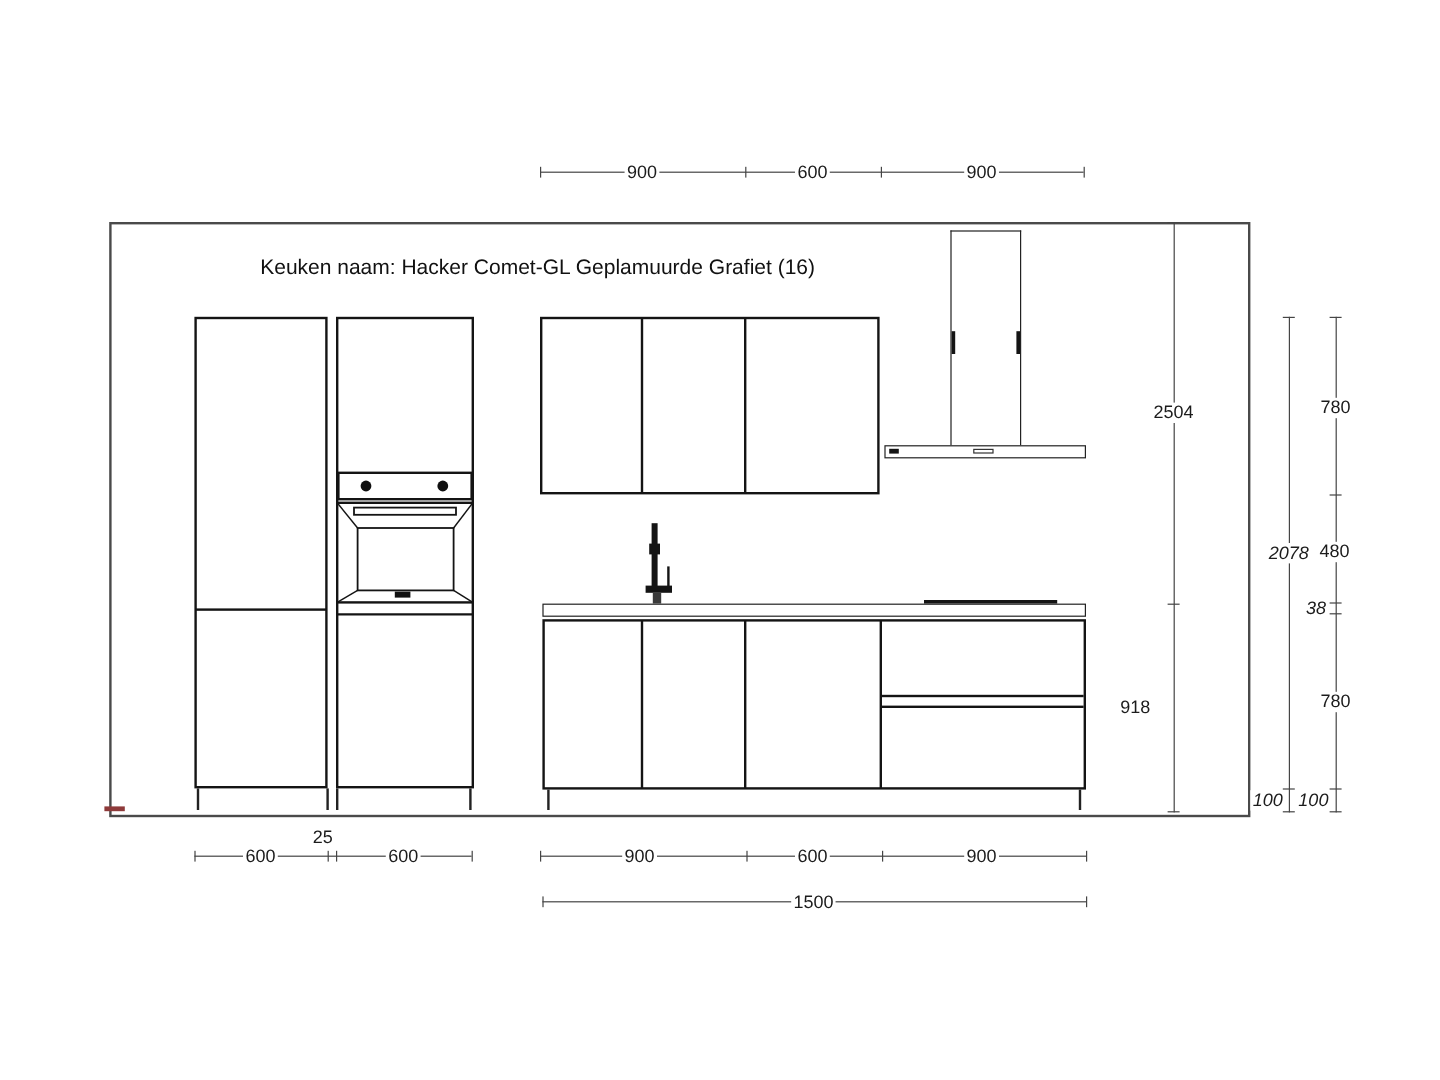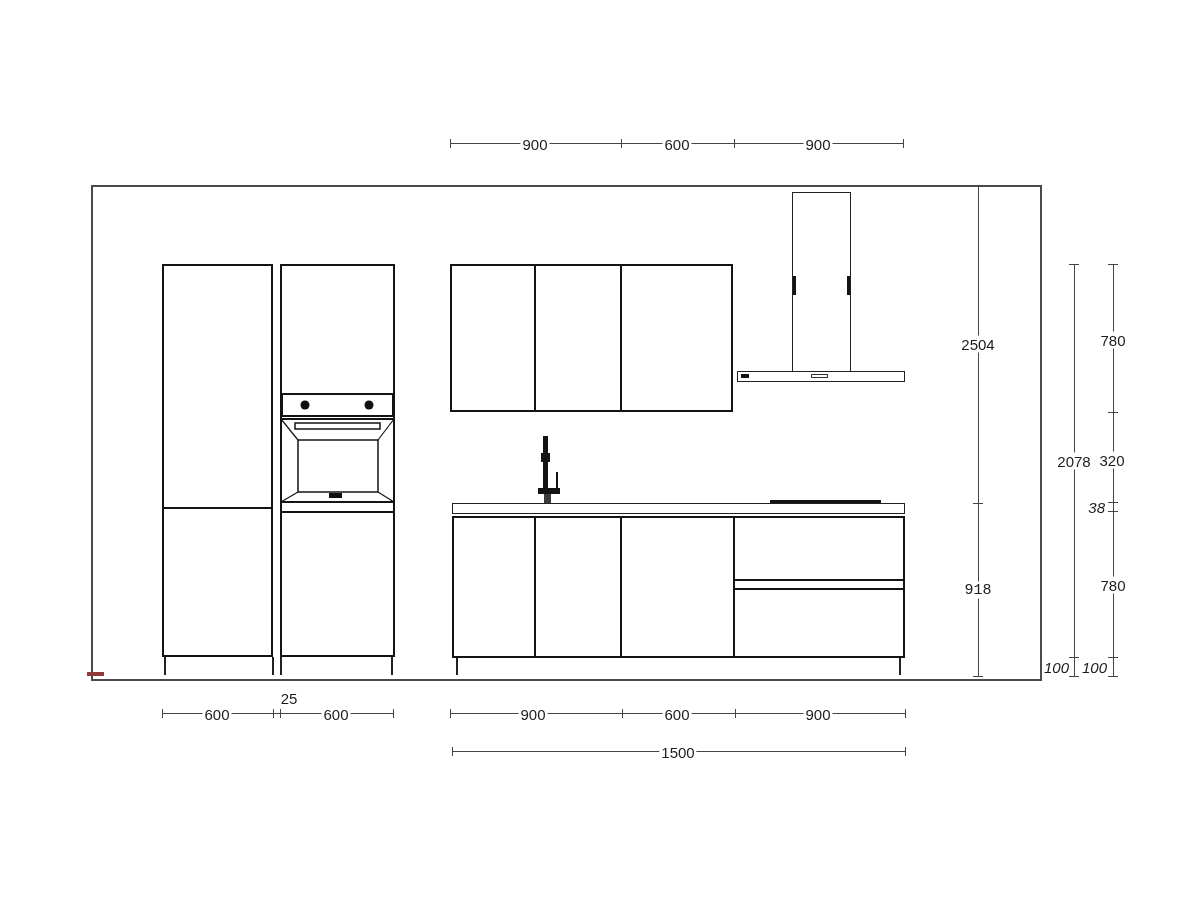--- a/index.html
+++ b/index.html
@@ -34,20 +34,21 @@
 </style>
 </head>
 <body>
 
 <div id="canvas">
 
   <div class="abs room" style="left:91px;top:185px;width:947px;height:492px;"></div>
 
   <div class="abs redmark" style="left:87px;top:672px;width:17px;height:4px;"></div>
 
+  <div class="abs title" style="left:168px;top:212px;width:560px;">Keuken naam: Hacker Comet-GL Geplamuurde Grafiet (16)</div>
 
   <div class="abs cab" style="left:162px;top:264px;width:111px;height:393px;"></div>
   <div class="abs lineh" style="left:163px;top:507px;width:109px;"></div>
 
   <div class="abs cab" style="left:280px;top:264px;width:115px;height:393px;"></div>
 
   <svg class="abs" style="left:278px;top:390px;" width="120" height="126" viewBox="0 0 120 126">
     <rect x="4" y="4" width="111" height="22" fill="#fff" stroke="#141414" stroke-width="2"></rect>
     <circle cx="27" cy="15" r="4.5" fill="#101010"></circle>
     <circle cx="91" cy="15" r="4.5" fill="#101010"></circle>
@@ -105,21 +106,21 @@
   <div class="dimlab" style="left:535px;top:144px;">900</div>
   <div class="dimlab" style="left:677px;top:144px;">600</div>
   <div class="dimlab" style="left:818px;top:144px;">900</div>
 
   <div class="abs dlh" style="left:162px;top:713px;width:231px;"></div>
   <div class="abs tkv" style="left:162px;top:709px;"></div>
   <div class="abs tkv" style="left:273px;top:709px;"></div>
   <div class="abs tkv" style="left:280px;top:709px;"></div>
   <div class="abs tkv" style="left:393px;top:709px;"></div>
   <div class="dimlab" style="left:217px;top:714px;">600</div>
-  <div class="dimlab" style="left:289px;top:698px;">25</div>
+  <div class="dimlab" style="left:269px;top:698px;">25</div>
   <div class="dimlab" style="left:336px;top:714px;">600</div>
 
   <div class="abs dlh" style="left:450px;top:713px;width:455px;"></div>
   <div class="abs tkv" style="left:450px;top:709px;"></div>
   <div class="abs tkv" style="left:622px;top:709px;"></div>
   <div class="abs tkv" style="left:735px;top:709px;"></div>
   <div class="abs tkv" style="left:905px;top:709px;"></div>
   <div class="dimlab" style="left:533px;top:714px;">900</div>
   <div class="dimlab" style="left:677px;top:714px;">600</div>
   <div class="dimlab" style="left:818px;top:714px;">900</div>
@@ -127,35 +128,35 @@
   <div class="abs dlh" style="left:452px;top:751px;width:453px;"></div>
   <div class="abs tkv" style="left:452px;top:747px;"></div>
   <div class="abs tkv" style="left:905px;top:747px;"></div>
   <div class="dimlab" style="left:678px;top:752px;">1500</div>
 
   <div class="abs dlv" style="left:978px;top:185px;height:492px;"></div>
   <div class="abs tkh" style="left:973px;top:185px;"></div>
   <div class="abs tkh" style="left:973px;top:503px;"></div>
   <div class="abs tkh" style="left:973px;top:676px;"></div>
   <div class="dimlab" style="left:978px;top:344px;">2504</div>
-  <div class="dimlab" style="left:978px;top:590px;font-family:Liberation Mono, monospace;">918</div>
+  <div class="dimlab" style="left:946px;top:590px;">918</div>
 
   <div class="abs dlv" style="left:1074px;top:264px;height:413px;"></div>
   <div class="abs tkh" style="left:1069px;top:264px;"></div>
   <div class="abs tkh" style="left:1069px;top:657px;"></div>
   <div class="abs tkh" style="left:1069px;top:676px;"></div>
-  <div class="dimlab" style="left:1074px;top:461px;">2078</div>
+  <div class="dimlab" style="left:1074px;top:461px;font-style:italic;">2078</div>
   <div class="dimlab dimlab-r" style="left:1071px;top:667px;">100</div>
 
   <div class="abs dlv" style="left:1113px;top:264px;height:413px;"></div>
   <div class="abs tkh" style="left:1108px;top:264px;"></div>
   <div class="abs tkh" style="left:1108px;top:412px;"></div>
   <div class="abs tkh" style="left:1108px;top:502px;"></div>
   <div class="abs tkh" style="left:1108px;top:511px;"></div>
   <div class="abs tkh" style="left:1108px;top:657px;"></div>
   <div class="abs tkh" style="left:1108px;top:676px;"></div>
   <div class="dimlab" style="left:1113px;top:340px;">780</div>
-  <div class="dimlab" style="left:1112px;top:460px;">320</div>
+  <div class="dimlab" style="left:1112px;top:460px;">480</div>
   <div class="dimlab dimlab-r" style="left:1107px;top:507px;">38</div>
   <div class="dimlab" style="left:1113px;top:585px;">780</div>
   <div class="dimlab dimlab-r" style="left:1109px;top:667px;">100</div>
 
 </div>
 
 </body></html>

